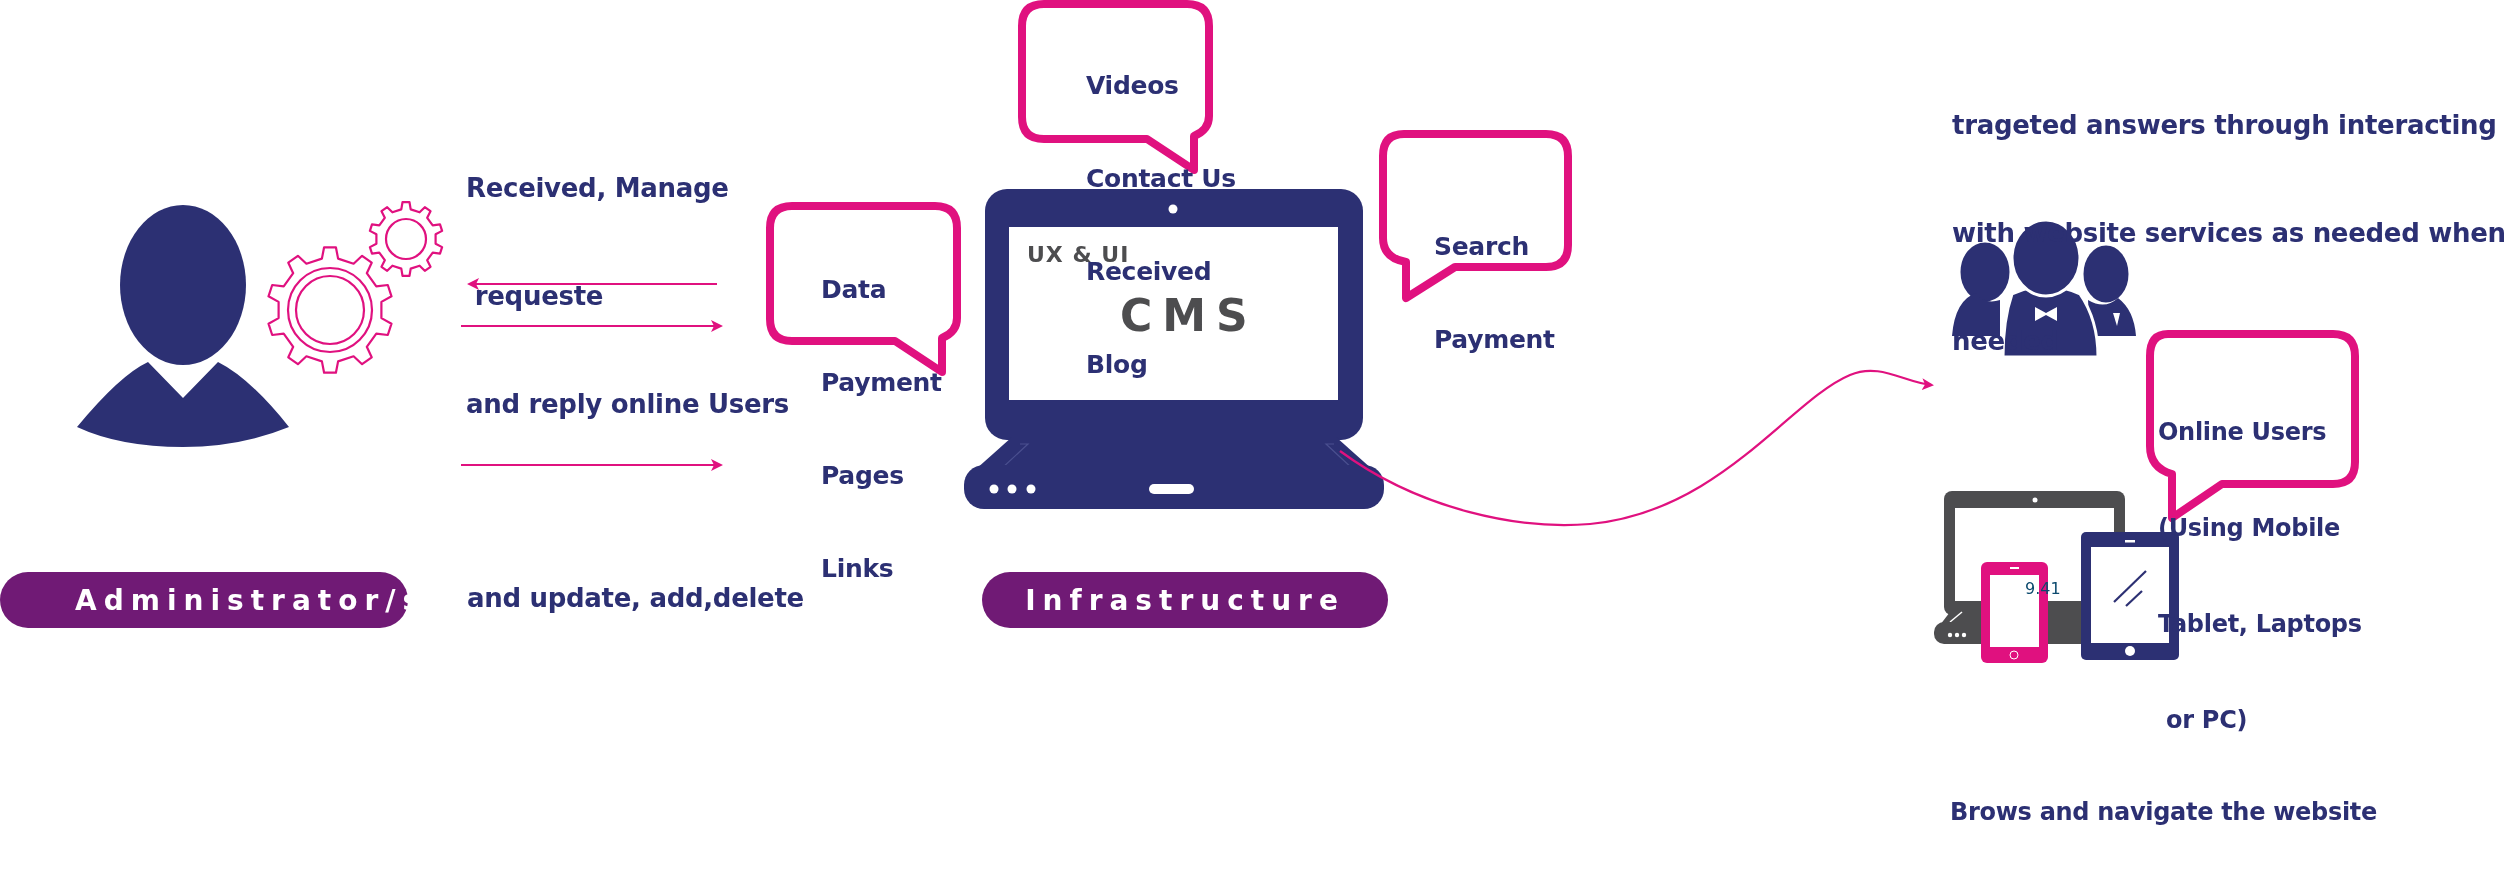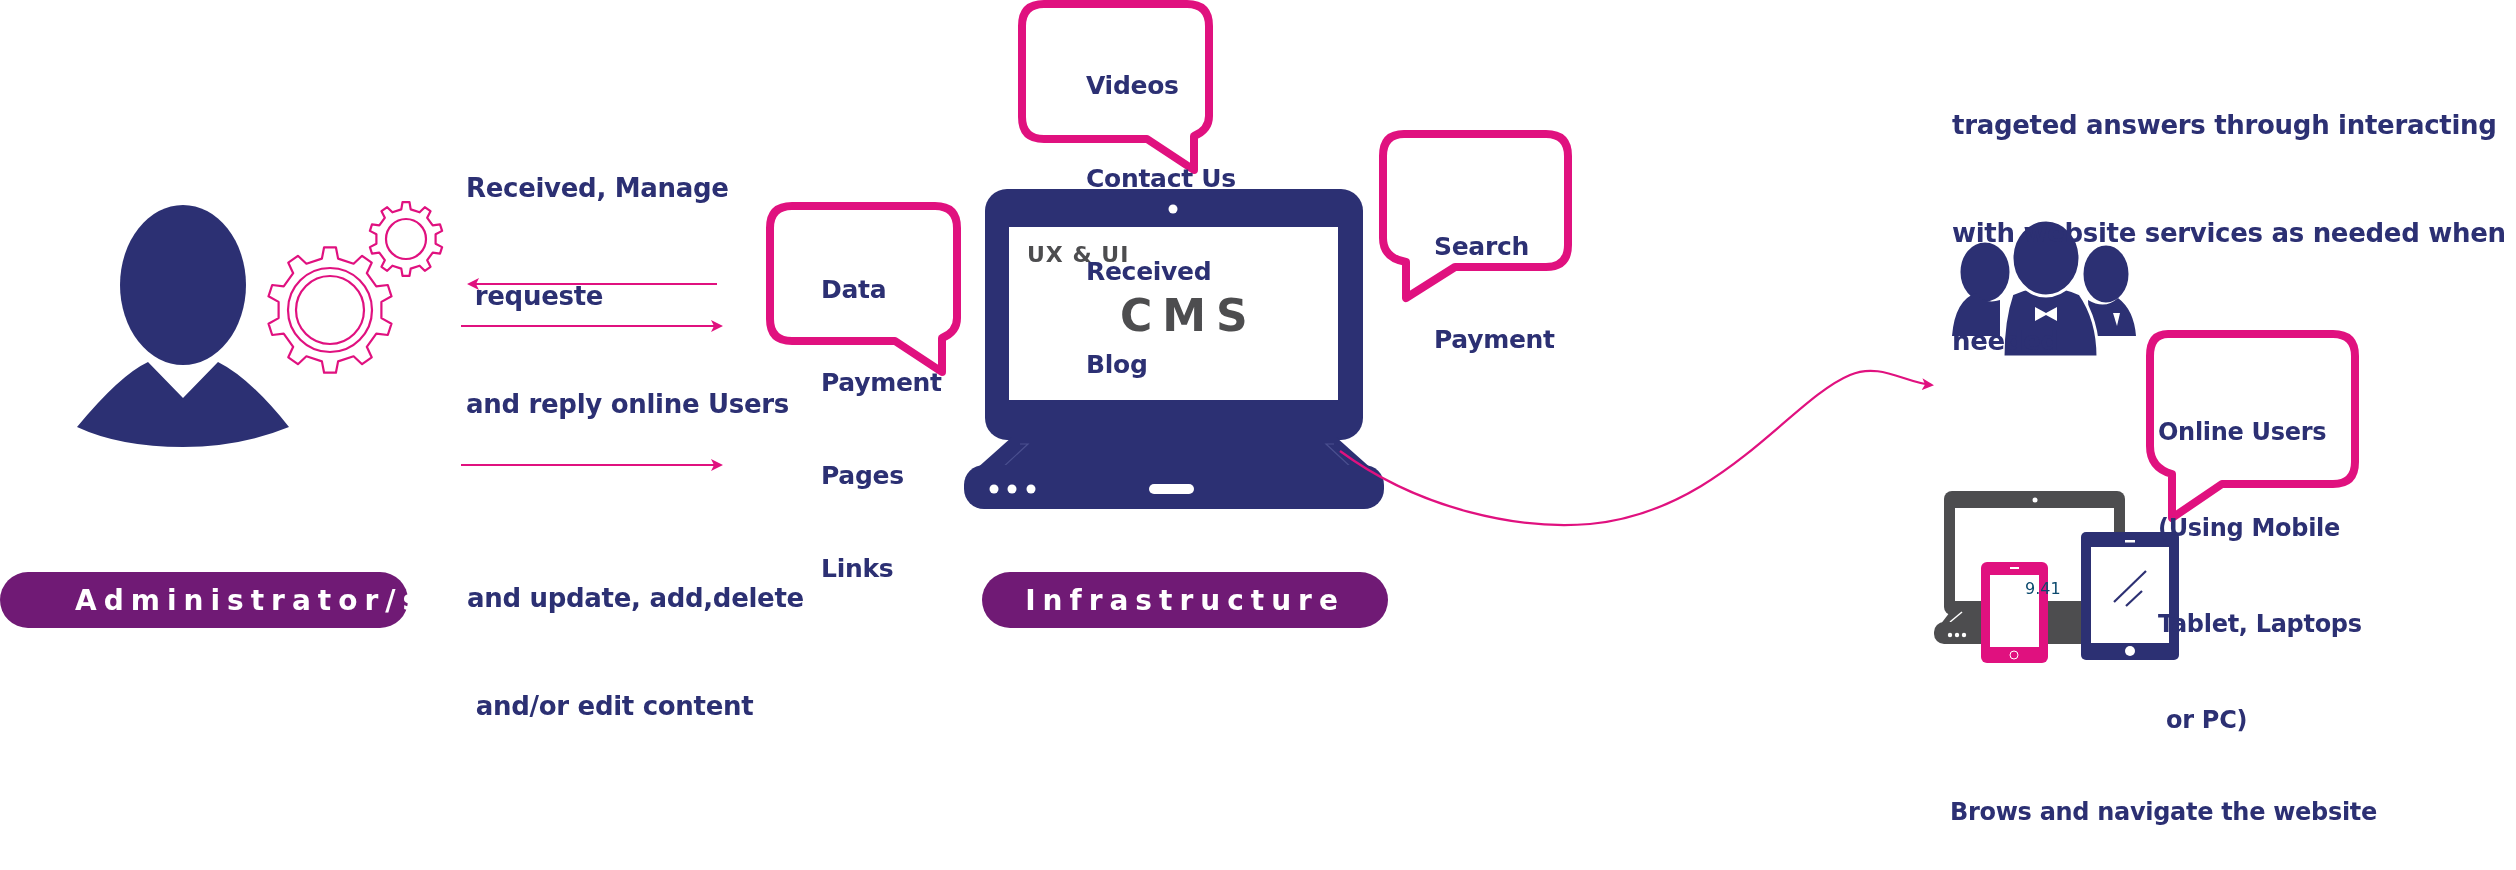--- a/index.html
+++ b/index.html
@@ -116,21 +116,20 @@
 </div>
 
 <div class="abs navy-text txt-block" style="left:466px; top:98px;">
   <span class="line">Received, Manage</span>
   <span class="line"> requeste</span>
   <span class="line">and reply online Users</span>
 </div>
 
 <div class="abs navy-text txt-block" style="left:467px; top:508px;">
   <span class="line">and update, add,delete</span>
-  <span class="line"> and/or edit content</span>
 </div>
 
 <div class="abs bubble-text" style="left:821px; top:212px;">
   <span class="line">Data</span>
   <span class="line">Payment</span>
   <span class="line">Pages</span>
   <span class="line">Links</span>
 </div>
 
 <div class="abs bubble-text" style="left:1062px; top:8px;margin-left:24px;">

